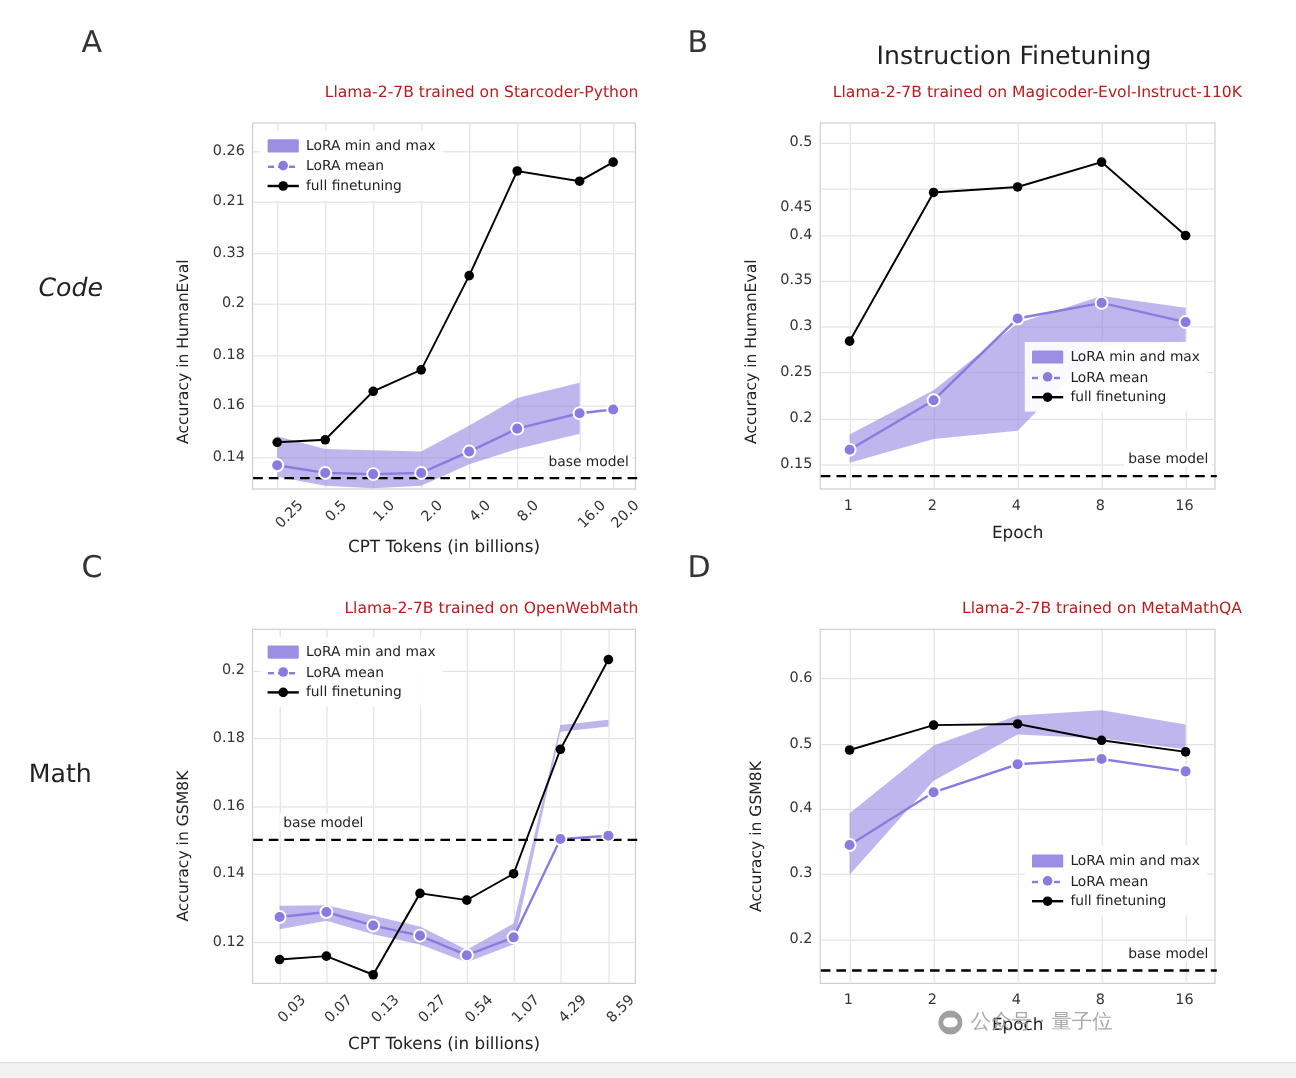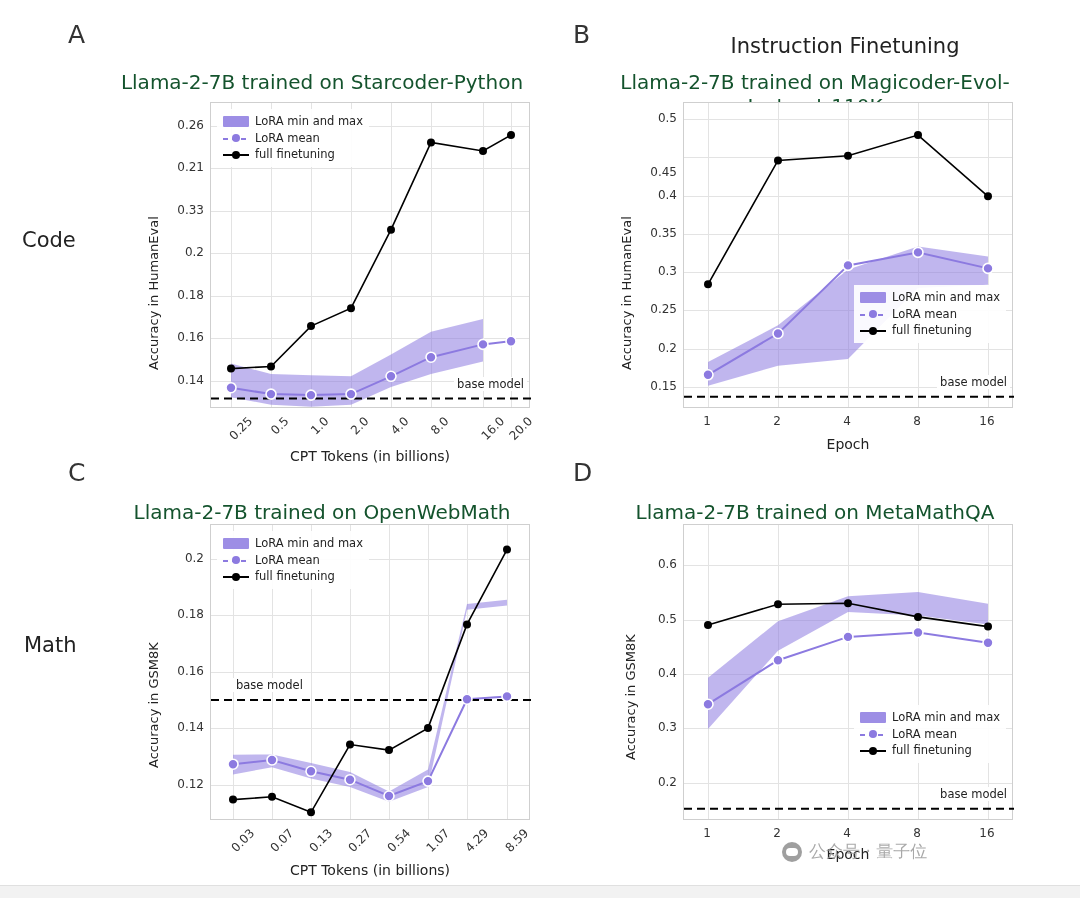--- a/index.html
+++ b/index.html
@@ -9,21 +9,21 @@
     color:#222;overflow:hidden;position:relative;
   }
   .root{position:relative;width:1080px;height:898px;}
 
   
   .panel-letter{position:absolute;font-size:25px;color:#333;}
   .col-title{position:absolute;font-size:21px;color:#222;text-align:center;}
   .row-label{position:absolute;font-size:21px;color:#222;}
 
   .panel{position:absolute;}
-  .panel-title{position:absolute;font-size:20px;color:#14532d;text-align:center;width:100%;top:0;}
+  .panel-title{position:absolute;font-size:13px;color:#b91c1c;text-align:right;width:100%;top:0;}
 
   
   .plot{position:absolute;background:#ffffff;border:1px solid #cfcfcf;box-sizing:border-box;}
   .grid-line{position:absolute;background:#e3e3e3;}
   .grid-line.h{left:0;right:0;height:1px;}
   .grid-line.v{top:0;bottom:0;width:1px;}
 
   .ytick{position:absolute;font-size:12px;color:#333;text-align:right;transform:translateY(-50%);}
   .xtick{position:absolute;font-size:12px;color:#333;}
   .xtick.rot{transform:translate(-50%,0) rotate(-45deg);transform-origin:top right;text-align:right;}
@@ -57,21 +57,21 @@
 
 <div class="root">
 
   <div class="panel-letter" style="left:68px;top:20px;">A</div>
   <div class="panel-letter" style="left:573px;top:20px;">B</div>
   <div class="panel-letter" style="left:68px;top:458px;">C</div>
   <div class="panel-letter" style="left:573px;top:458px;">D</div>
 
   <div class="col-title" style="left:655px;top:34px;width:380px;">Instruction Finetuning</div>
 
-  <div class="row-label" style="left:22px;top:228px;">Code</div>
+  <div class="row-label" style="left:32px;top:228px;font-style:italic;">Code</div>
   <div class="row-label" style="left:24px;top:633px;">Math</div>
 
   <div class="panel" style="left:112px;top:70px;width:420px;height:370px;">
     <div class="panel-title" style="left:0;top:0;">Llama-2-7B trained on Starcoder-Python</div>
 
     <div class="plot" id="plotA" style="left:98px;top:32px;width:320px;height:306px;">
 
       <div class="grid-line h" style="top:277.8px;"></div>
       <div class="grid-line h" style="top:235.3px;"></div>
       <div class="grid-line h" style="top:192.8px;"></div>

